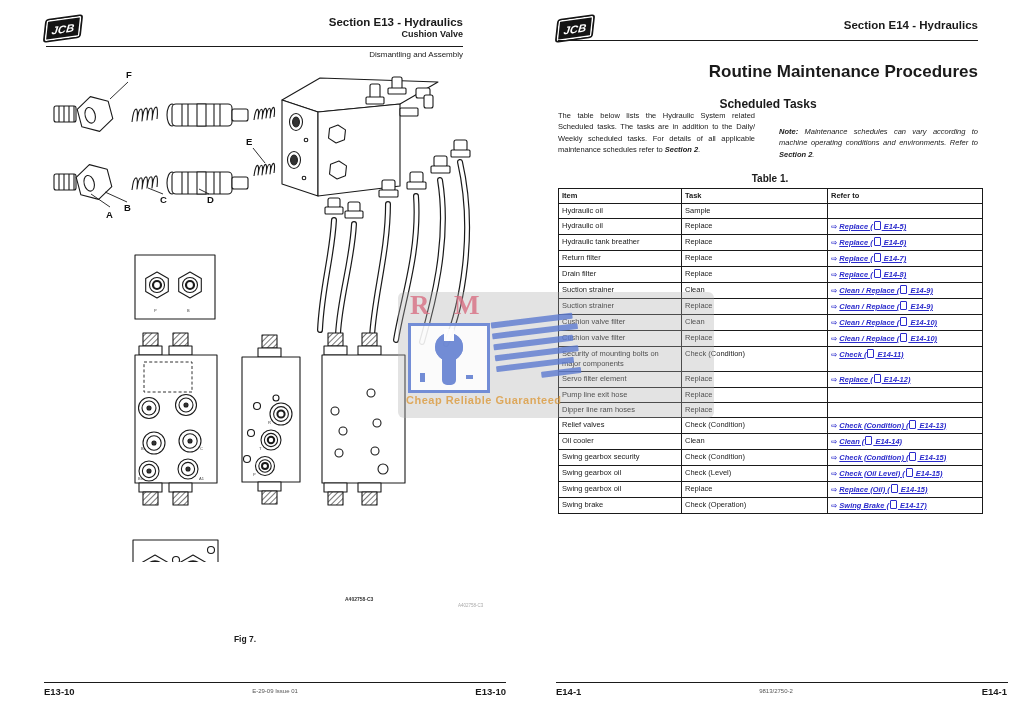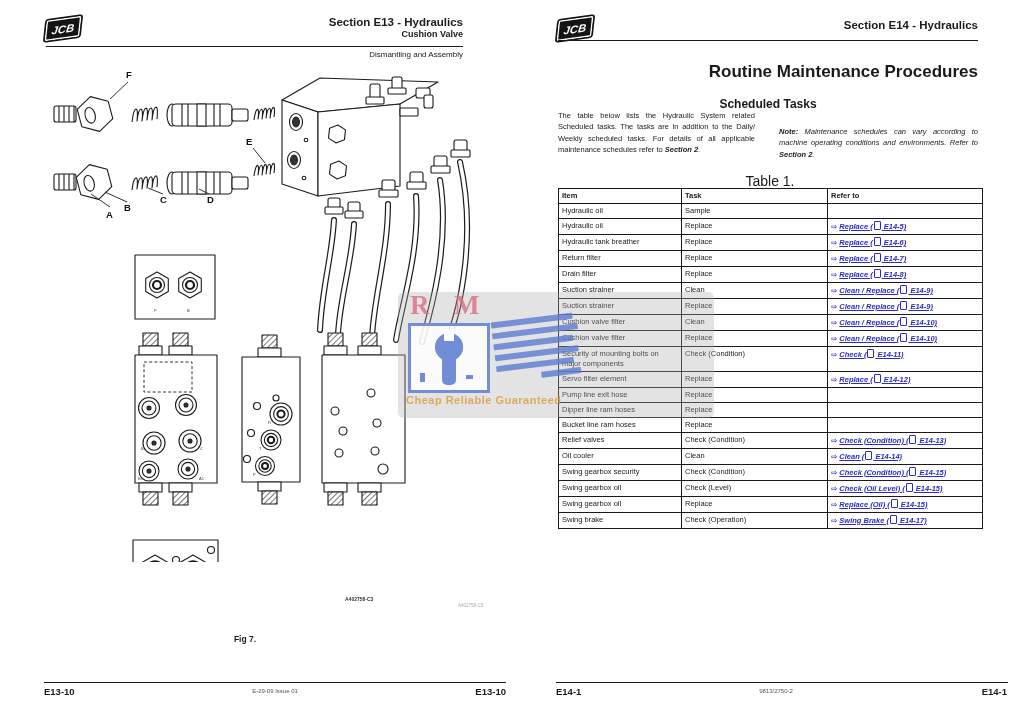--- a/index.html
+++ b/index.html
@@ -30,21 +30,21 @@
   .ftr-page{font-size:9.5px;font-weight:bold;}
   .ftr-center{font-size:6px;color:#555;text-align:center;}
 
   
   .doc-title{font-size:17px;font-weight:bold;text-align:right;}
   .doc-subtitle{font-size:12px;font-weight:bold;text-align:center;}
   .intro{font-size:7.5px;line-height:1.5;text-align:justify;}
   .intro .em{font-weight:bold;font-style:italic;}
   .intro.note{font-style:italic;}
   .intro.note .lbl{font-weight:bold;}
-  .tbl-caption{font-size:14px;font-weight:normal;text-align:center;}
+  .tbl-caption{font-size:10px;font-weight:bold;text-align:center;}
 
   table.sched{border-collapse:collapse;width:424px;table-layout:fixed;}
   table.sched th, table.sched td{
     border:1px solid #1a1a1a;font-size:7.5px;line-height:9.5px;
     padding:2px 3px 2.5px 3px;text-align:left;vertical-align:top;
     overflow:hidden;
   }
   table.sched th{font-weight:bold;}
   col.c-item{width:123px;} col.c-task{width:146px;} col.c-ref{width:155px;}
 
@@ -444,25 +444,20 @@
           <td>Pump line exit hose</td>
           <td>Replace</td>
           <td></td>
         </tr>
         <tr>
           <td>Dipper line ram hoses</td>
           <td>Replace</td>
           <td></td>
         </tr>
         <tr>
-          <td>Bucket line ram hoses</td>
-          <td>Replace</td>
-          <td></td>
-        </tr>
-        <tr>
           <td>Relief valves</td>
           <td>Check (Condition)</td>
           <td><span class="reflink-wrap" style="color: rgb(43, 43, 204);"><span class="ref-arrow">⇨</span><span class="reflink">Check (Condition) (<span class="page-icon"></span> E14-13)</span></span></td>
         </tr>
         <tr>
           <td>Oil cooler</td>
           <td>Clean</td>
           <td><span class="reflink-wrap" style="color: rgb(43, 43, 204);"><span class="ref-arrow">⇨</span><span class="reflink">Clean (<span class="page-icon"></span> E14-14)</span></span></td>
         </tr>
         <tr>

